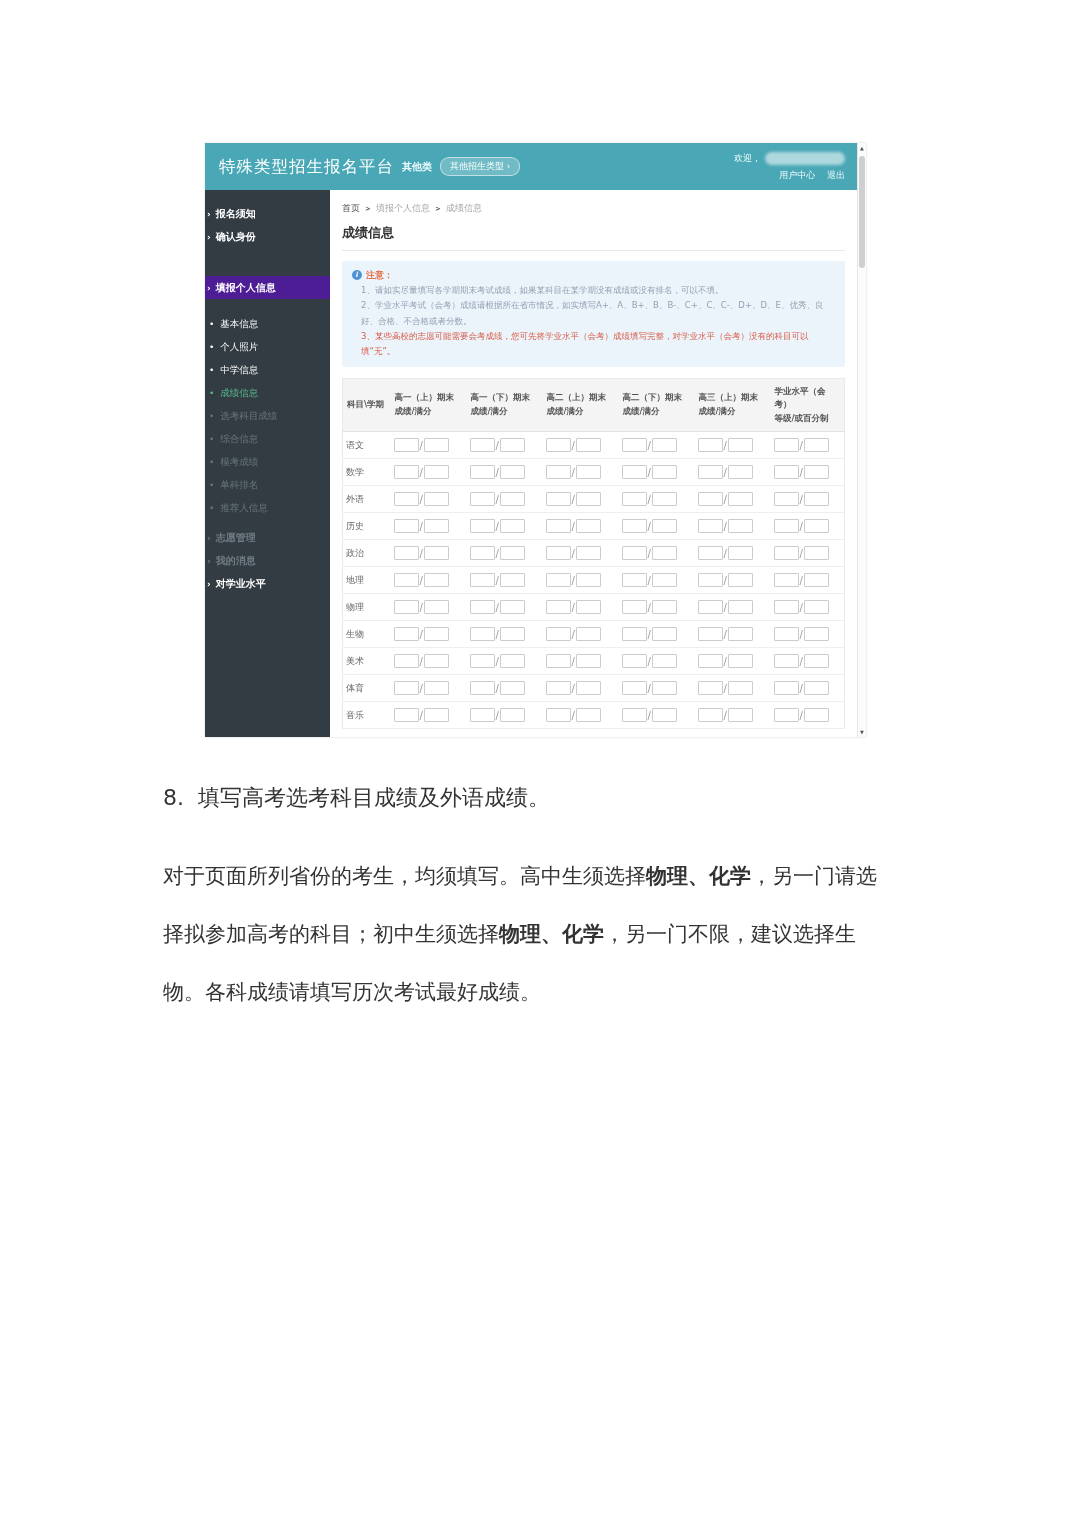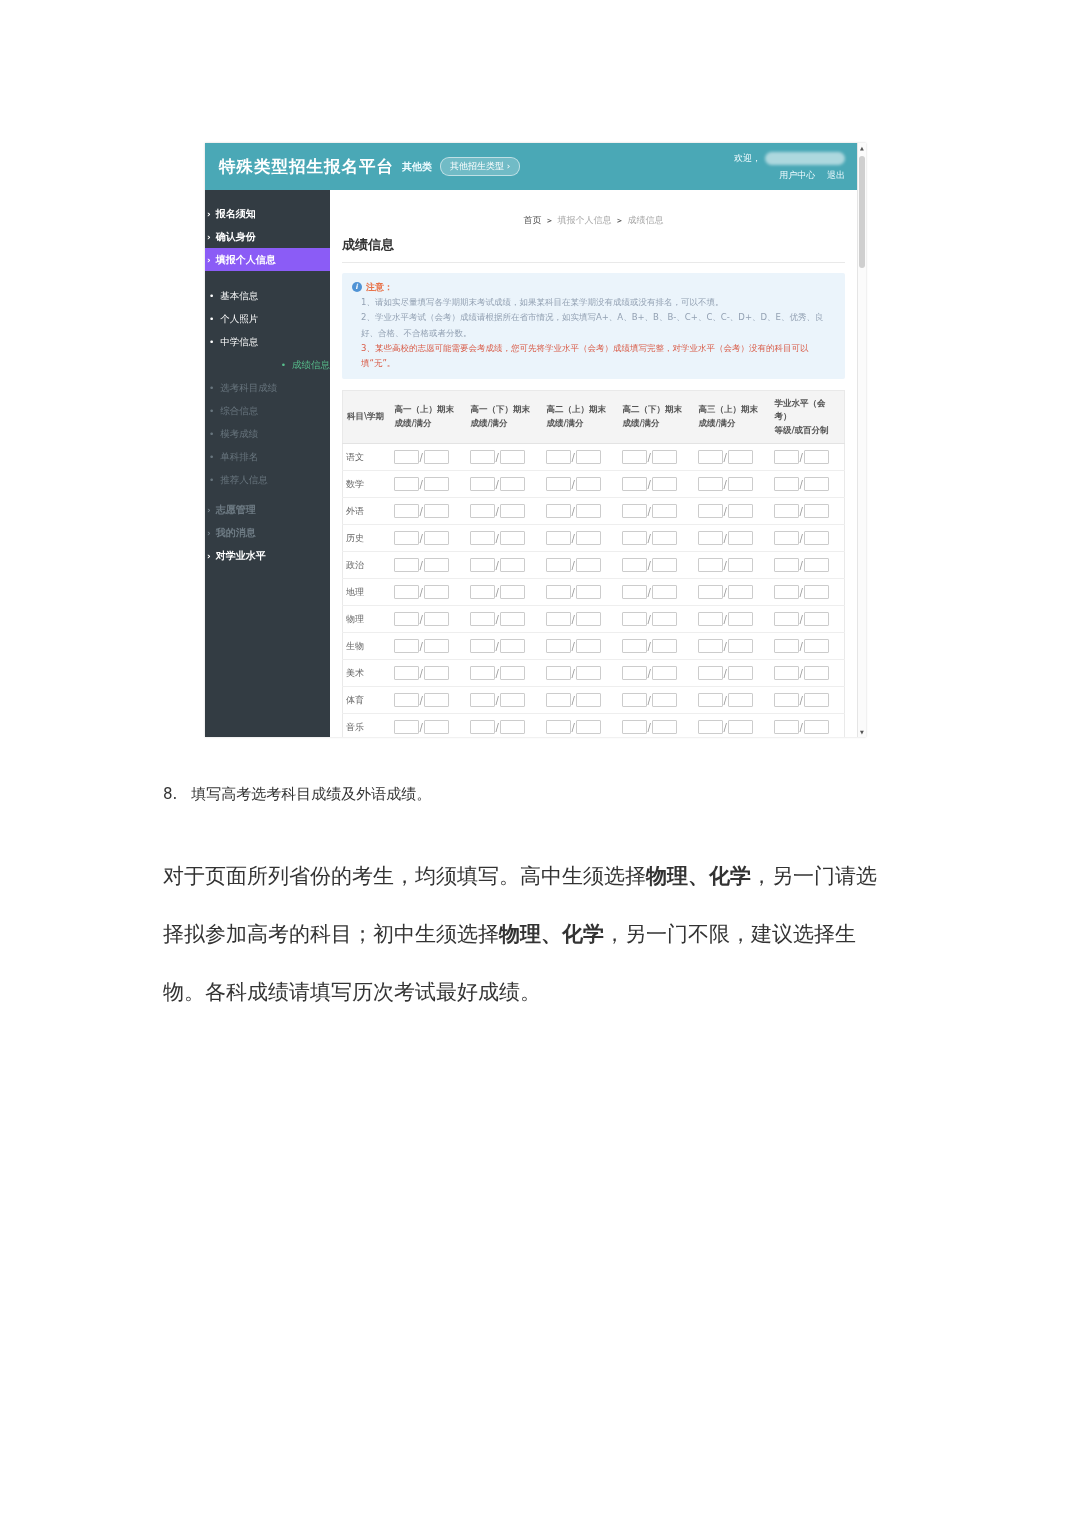--- a/index.html
+++ b/index.html
@@ -13,50 +13,50 @@
   
   .card {
     position:absolute; left:205px; top:143px; width:661px; height:594px;
     background:#fff; overflow:hidden;
     box-shadow:0 0 2px rgba(0,0,0,0.18);
   }
   .app-header {
     position:absolute; top:0; left:0; right:9px; height:47px;
     background:#4AA8B6; display:flex; align-items:center;
   }
-  .brand { color:#fff; font-size:16.5px; font-weight:bold; margin-left:14px; letter-spacing:1px; white-space:nowrap; }
+  .brand { color:#fff; font-size:16.5px; font-weight:normal; margin-left:14px; letter-spacing:1px; white-space:nowrap; }
   .brand-sub { color:#ecfbff; font-size:10px; font-weight:bold; margin-left:8px; white-space:nowrap; }
   .type-pill {
     margin-left:8px; font-size:9px; color:#fff; white-space:nowrap;
     background:rgba(255,255,255,0.22); border:1px solid rgba(255,255,255,0.55);
     border-radius:9px; padding:2px 9px; cursor:pointer;
   }
   .header-right { margin-left:auto; margin-right:12px; text-align:right; color:#f0fbff; font-size:9px; }
   .welcome-row { display:flex; align-items:center; justify-content:flex-end; gap:4px; }
   .redact { display:inline-block; width:80px; height:13px; background:rgba(255,255,255,0.55); border-radius:7px; filter:blur(1.5px); }
   .user-links { margin-top:4px; }
   .user-links span { margin-left:9px; cursor:pointer; }
 
   
   .sidebar { position:absolute; top:47px; left:0; width:125px; bottom:0; background:#333C43; }
   .s-item { height:23px; line-height:23px; padding-left:2px; color:#fff; font-size:10px; font-weight:bold; cursor:pointer; white-space:nowrap; }
   .s-item .arrow { font-size:9px; margin-right:5px; font-weight:bold; }
   .s-item.first { margin-top:12px; }
   .s-item.gap-lg { margin-top:13px; }
   .s-item.gap-sm { margin-top:7px; }
-  .s-item.active { background:#8b5cf6; }
+  .s-item.active { background:#4c1d95;margin-top:28px; }
   .s-item.disabled { color:#6E7B84; }
   .s-sub { padding-left:4px; font-size:9.5px; font-weight:normal; }
   .s-sub .bullet { margin-right:6px; font-size:9px; }
-  .s-sub.current { color:#57BE8C;text-align:right; }
+  .s-sub.current { color:#57BE8C; }
   .s-sub.disabled { color:#68757E; }
 
   
   .content { position:absolute; left:125px; top:47px; right:9px; bottom:0; background:#fff; padding:0 12px; }
-  .breadcrumb { margin-top:24px; font-size:9px; color:#a5a5a5;text-align:center; }
+  .breadcrumb { margin-top:12px; font-size:9px; color:#a5a5a5; }
   .breadcrumb .crumb-first { color:#555; }
   .breadcrumb .crumb-sep { color:#555; margin:0 4px; font-size:8px; font-weight:bold; }
   .page-title { margin-top:9px; font-size:13px; font-weight:bold; color:#333; }
   .title-rule { margin-top:8px; border-top:1px solid #e9e9e9; }
 
   .notice { margin-top:10px; background:#EBF4FB; border-radius:2px; padding:6px 10px 7px; font-size:8.5px; line-height:1.8; }
   .notice-head { display:flex; align-items:center; gap:4px; }
   .info-icon { width:10px; height:10px; border-radius:50%; background:#5093D5; color:#fff; font-size:7px; line-height:10px; text-align:center; font-weight:bold; font-style:italic; flex:0 0 auto; }
   .notice-label { color:#E8734A; font-weight:bold; font-size:9px; }
   .notice-line { color:#93A1B3; padding-left:9px; }
@@ -76,21 +76,21 @@
   }
   .slash { color:#999; font-size:10px; margin:0 1px; vertical-align:middle; }
 
   
   .scrollbar { position:absolute; top:0; right:0; bottom:0; width:9px; background:#FBFBFB; border-left:1px solid #E5E5E5; }
   .sb-up, .sb-down { position:absolute; left:0; width:8px; text-align:center; font-size:5px; color:#555; cursor:pointer; }
   .sb-up { top:2px; } .sb-down { bottom:2px; }
   .sb-thumb { position:absolute; top:13px; left:1px; width:6px; height:112px; background:#CFCFCF; border-radius:3px; cursor:pointer; }
 
   
-  .doc-item { position:absolute; left:163px; top:786px; font-size:15px; color:#333; line-height:1.1; white-space:nowrap; }
+  .doc-item { position:absolute; left:163px; top:786px; font-size:22px; color:#333; line-height:1.1; white-space:nowrap; }
   .doc-item .num { margin-right:14px; }
   .doc-para { position:absolute; left:163px; top:847px; width:800px; font-size:21px; color:#333; }
   .doc-line { height:58px; line-height:58px; white-space:nowrap; }
   .doc-line b { font-weight:bold; }
 </style>
 </head>
 <body>
 
 <div class="card">
 

